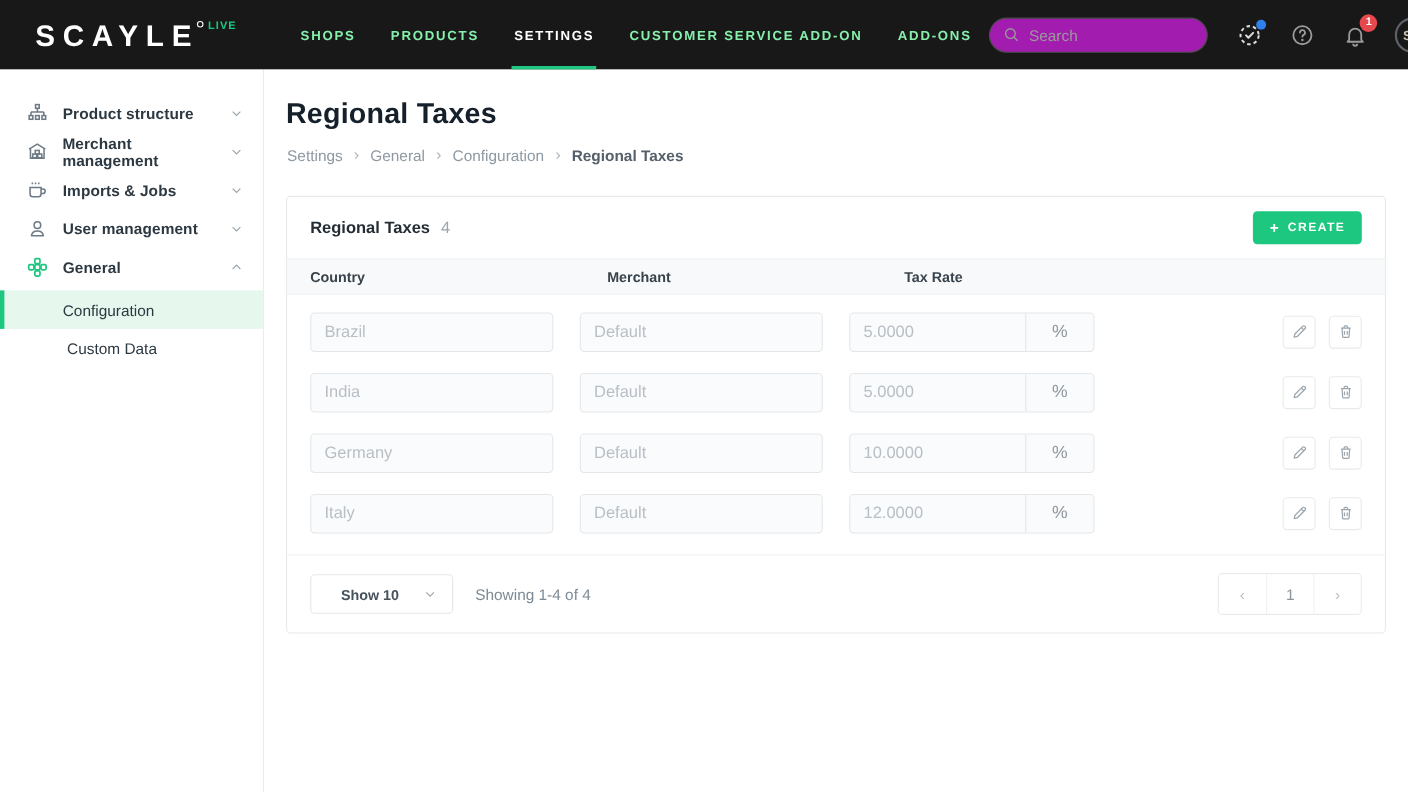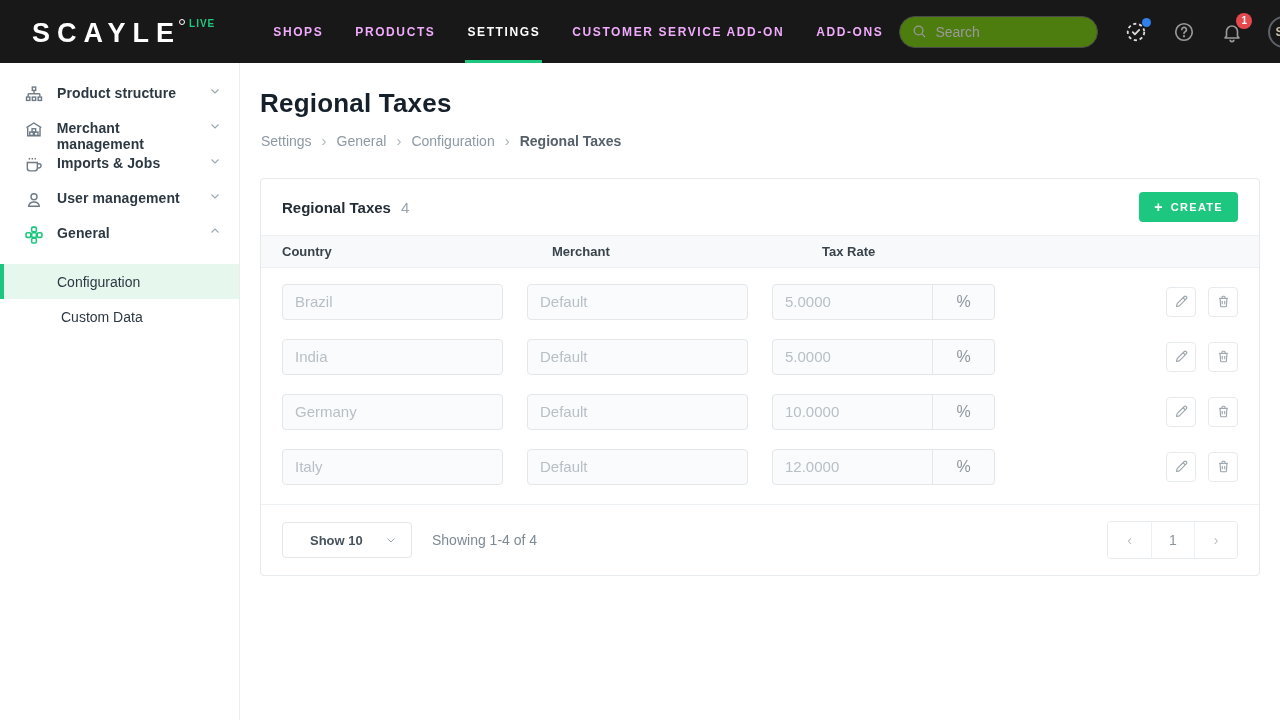--- a/index.html
+++ b/index.html
@@ -15,41 +15,41 @@
 
   
   .topbar{position:absolute;top:0;left:0;width:1280px;height:63px;background:var(--topbar-bg);
     display:flex;align-items:center;z-index:10;}
   .logo{display:flex;align-items:flex-start;margin-left:32px;cursor:default;}
   .logo-text{color:#fff;font-size:27px;font-weight:bold;letter-spacing:7px;line-height:1;margin-top:3px;}
   .logo-reg{width:6px;height:6px;border:1.5px solid #fff;border-radius:50%;margin:2px 4px 0 -2px;}
   .logo-live{color:var(--accent-green);font-size:10px;font-weight:bold;letter-spacing:1px;margin-top:1px;}
   .mainnav{display:flex;margin-left:42px;height:63px;}
   .nav-item{position:relative;display:flex;align-items:center;height:63px;padding:0 16px;
-    color:#f0abfc;font-size:12px;font-weight:bold;letter-spacing:1.6px;cursor:pointer;white-space:nowrap;}
+    color:#86efac;font-size:12px;font-weight:bold;letter-spacing:1.6px;cursor:pointer;white-space:nowrap;}
   .nav-item.active{color:#fff;}
   .nav-item.active::after{content:"";position:absolute;left:14px;right:14px;bottom:0;height:3px;background:var(--accent-green);}
   .search{margin-left:auto;display:flex;align-items:center;width:210px;height:32px;
-    border:1px solid #4a4a4a;border-radius:16px;padding:0 12px;background:#4d7c0f;}
+    border:1px solid #4a4a4a;border-radius:16px;padding:0 12px;background:#a21caf;}
   .search svg{flex:none;}
   .search input{background:transparent;border:none;outline:none;color:#e5e5e5;font-size:14px;
     margin-left:8px;width:150px;font-family:"Liberation Sans",sans-serif;}
   .search input::placeholder{color:#9a9a9a;}
   .iconrow{display:flex;align-items:center;gap:24px;margin:0 28px 0 26px;}
   .icon-btn{position:relative;width:24px;height:24px;display:flex;align-items:center;justify-content:center;cursor:pointer;}
   .dot-badge{position:absolute;top:-2px;right:-3px;width:9px;height:9px;border-radius:50%;background:var(--dot-blue);}
   .count-badge{position:absolute;top:-7px;right:-8px;min-width:16px;height:16px;border-radius:8px;
     background:var(--badge-red);color:#fff;font-size:10px;font-weight:bold;display:flex;align-items:center;justify-content:center;padding:0 4px;}
   .avatar-wrap{display:flex;align-items:center;gap:6px;cursor:pointer;}
   .avatar{width:32px;height:32px;border-radius:50%;border:2px solid #5c6268;display:flex;align-items:center;justify-content:center;
     color:#cbc2ae;font-size:12px;font-weight:bold;letter-spacing:.5px;}
 
   
   .sidebar{position:absolute;top:63px;left:0;bottom:0;width:240px;background:#fff;border-right:1px solid #ececec;padding-top:22px;}
-  .side-item{display:flex;height:35px;padding:0 18px 0 24px;cursor:pointer;}
+  .side-item{display:flex;align-items:center;height:35px;padding:0 18px 0 24px;cursor:pointer;}
   .side-item .lbl{margin-left:13px;font-size:14px;font-weight:bold;color:#2d3942;letter-spacing:.1px;}
   .side-item .chev{margin-left:auto;display:flex;color:#9aa5ad;}
   .subnav{padding:4px 0 6px 0;}
   .sub-item{display:flex;align-items:center;height:35px;padding-left:57px;font-size:14px;color:#2d3942;cursor:pointer;border-left:4px solid transparent;}
   .sub-item.selected{background:var(--selected-bg);border-left-color:var(--accent-green);padding-left:53px;}
 
   
   .main{position:absolute;top:63px;left:240px;right:0;bottom:0;background:#fff;overflow:hidden;}
   .page-title{margin:25px 0 0 20px;font-size:26px;font-weight:bold;color:#15202b;letter-spacing:.2px;}
   .breadcrumb{display:flex;align-items:center;gap:10px;margin:13px 0 0 21px;font-size:14px;color:#8d99a3;}

